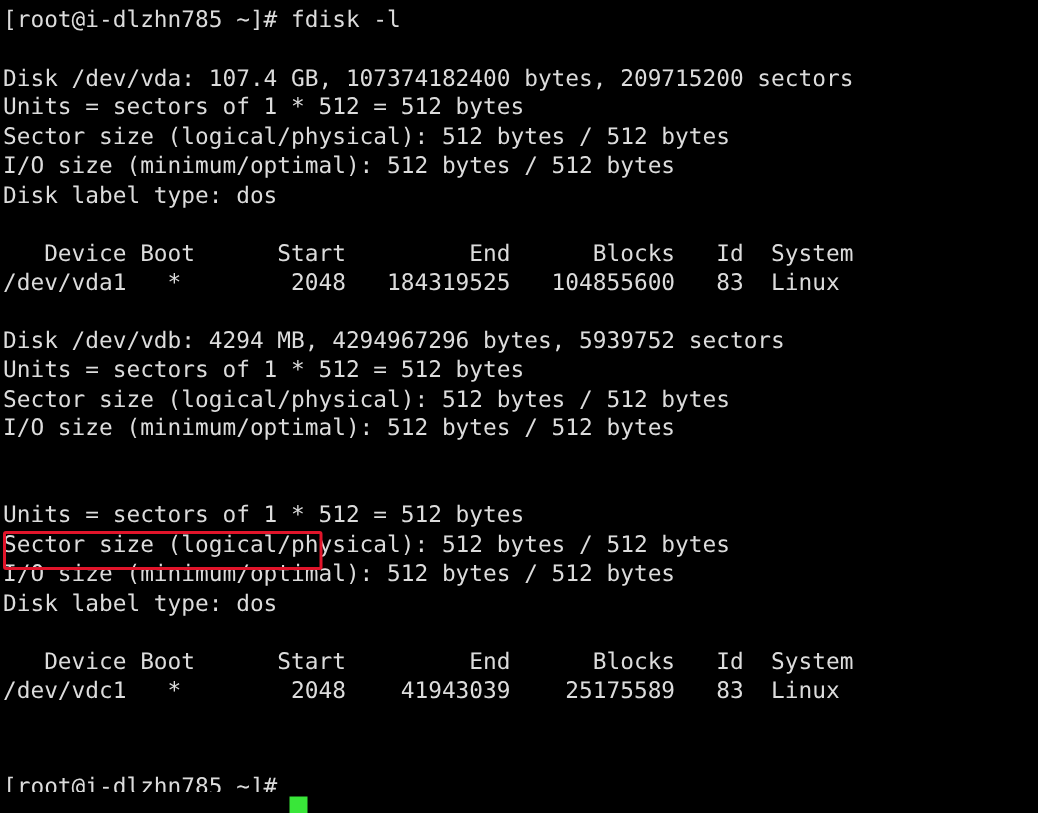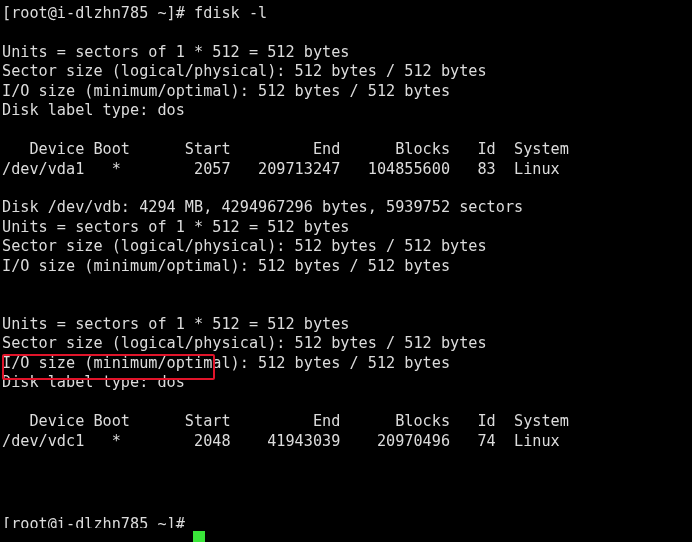--- a/index.html
+++ b/index.html
@@ -66,41 +66,42 @@
   }
 </style>
 </head>
 <body>
 
 <div id="terminal">
 
   <div id="terminal-output">
     <span class="line">[root@i-dlzhn785 ~]# fdisk -l</span>
     <span class="line blank"></span>
+    <span class="line">Disk /dev/vda: 107.4 GB, 107374182400 bytes, 209715200 sectors</span>
     <span class="line">Units = sectors of 1 * 512 = 512 bytes</span>
     <span class="line">Sector size (logical/physical): 512 bytes / 512 bytes</span>
     <span class="line">I/O size (minimum/optimal): 512 bytes / 512 bytes</span>
     <span class="line">Disk label type: dos</span>
     <span class="line blank"></span>
     <span class="line">   Device Boot      Start         End      Blocks   Id  System</span>
-    <span class="line">/dev/vda1   *        2057   209713247   104855600   83  Linux</span>
+    <span class="line">/dev/vda1   *        2048   184319525   104855600   83  Linux</span>
     <span class="line blank"></span>
     <span class="line">Disk /dev/vdb: 4294 MB, 4294967296 bytes, 5939752 sectors</span>
     <span class="line">Units = sectors of 1 * 512 = 512 bytes</span>
     <span class="line">Sector size (logical/physical): 512 bytes / 512 bytes</span>
     <span class="line">I/O size (minimum/optimal): 512 bytes / 512 bytes</span>
     <span class="line blank"></span>
     <span class="line blank"></span>
     <span class="line">Units = sectors of 1 * 512 = 512 bytes</span>
     <span class="line">Sector size (logical/physical): 512 bytes / 512 bytes</span>
     <span class="line">I/O size (minimum/optimal): 512 bytes / 512 bytes</span>
     <span class="line">Disk label type: dos</span>
     <span class="line blank"></span>
     <span class="line">   Device Boot      Start         End      Blocks   Id  System</span>
-    <span class="line">/dev/vdc1   *        2048    41943039    20970496   74  Linux</span>
+    <span class="line">/dev/vdc1   *        2048    41943039    25175589   83  Linux</span>
   </div>
 
   <div id="last-line-clip">
     <span class="line">[root@i-dlzhn785 ~]#</span>
   </div>
 
   <div id="cursor-block"></div>
 
   <div id="highlight-box"></div>
 

